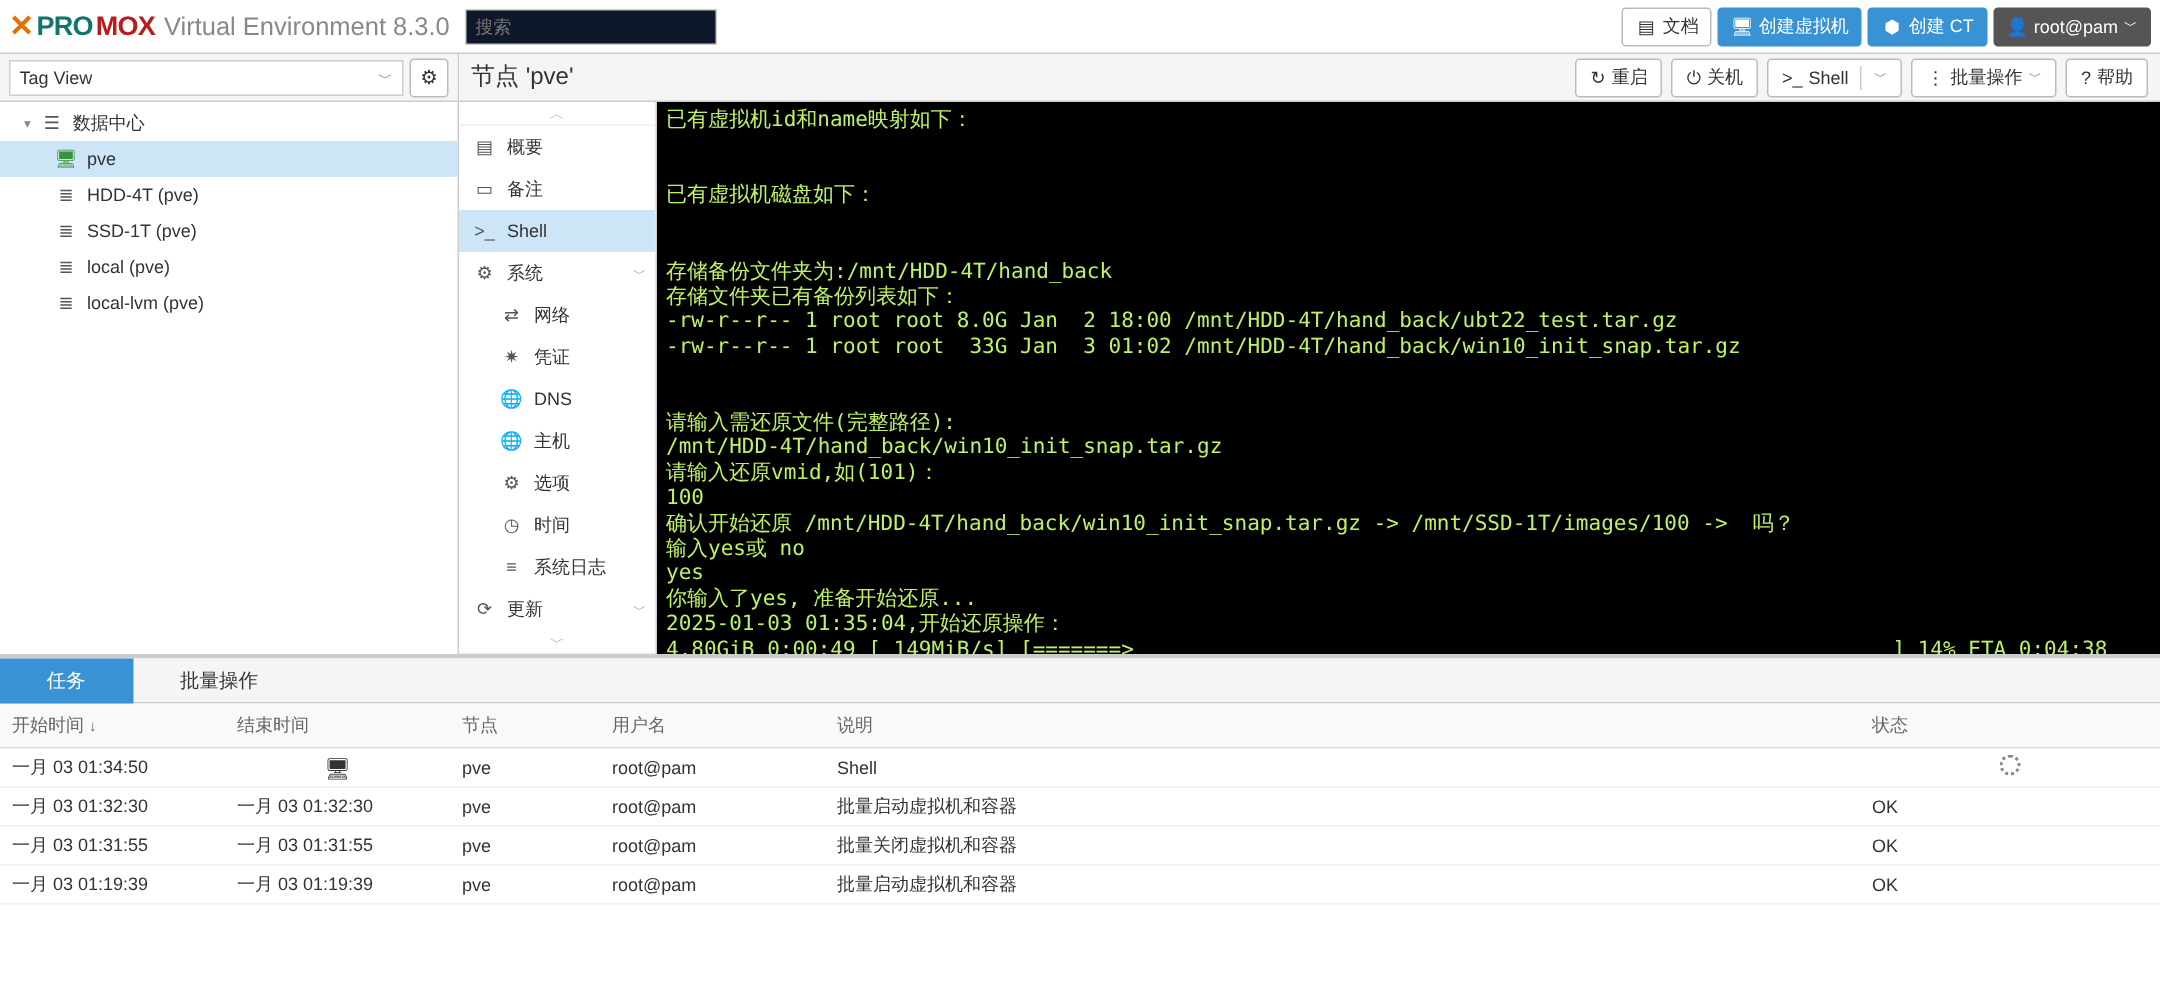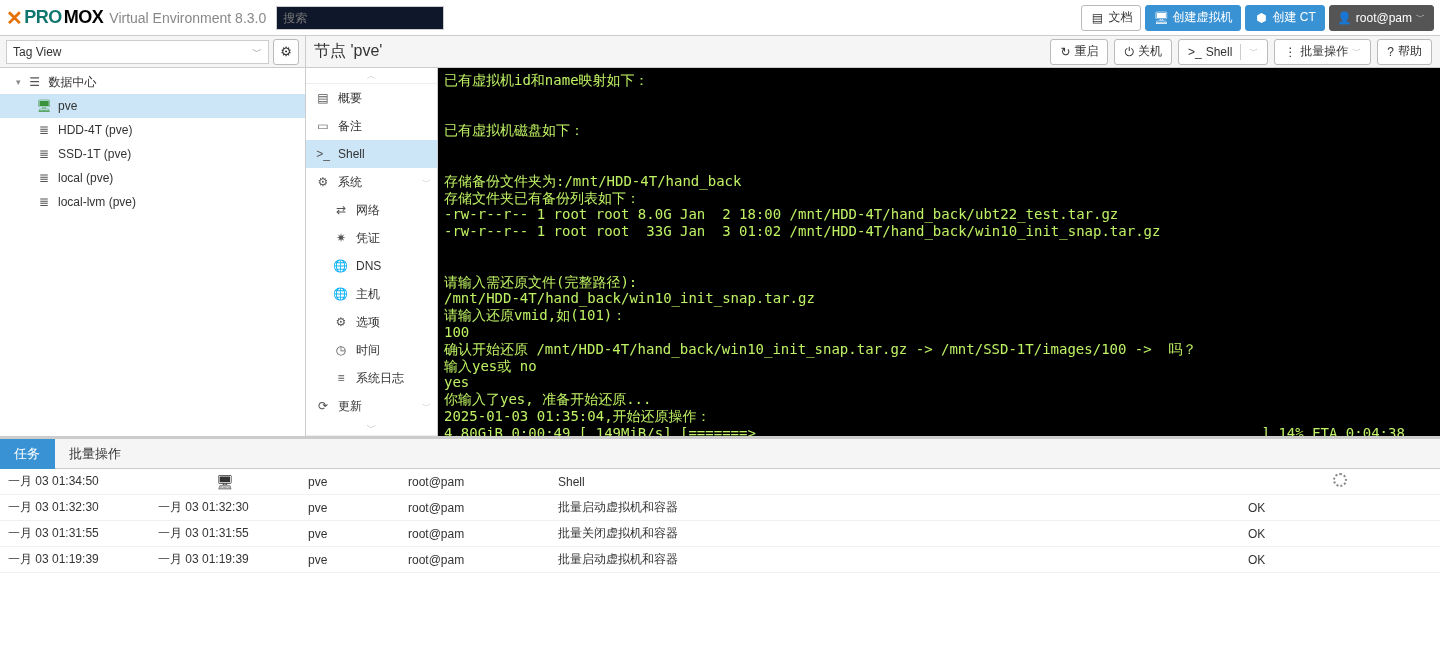--- a/index.html
+++ b/index.html
@@ -1,22 +1,22 @@
 <!DOCTYPE html>
 <html><head>
 <meta charset="utf-8">
 <style>
 * { box-sizing: border-box; margin: 0; padding: 0; }
 html, body { width: 1440px; height: 656px; font-family: "Helvetica Neue", Arial, sans-serif; font-size: 13px; color: #333; overflow: hidden; background: #fff; }
 .header { height: 36px; background: #fff; border-bottom: 1px solid #ccc; display: flex; align-items: center; padding: 0 6px; }
 .logo { display: flex; align-items: center; gap: 2px; font-weight: bold; font-size: 18px; letter-spacing: -0.5px; }
 .logo .x { color: #e57000; font-size: 20px; font-weight: 900; }
 .logo .px { color: #0f766e; }
-.logo .mox { color: #000000; }
-.env-label { color: #888; font-size: 14px; margin-left: 6px; }
+.logo .mox { color: #b91c1c; }
+.env-label { color: #888; font-size: 17px; margin-left: 6px; }
 .search { margin-left: 10px; height: 24px; width: 168px; border: 1px solid #ccc; background: #0f172a; padding: 0 6px; font-size: 12px; color: #888; }
 .spacer { flex: 1; }
 .hdr-btn { display: inline-flex; align-items: center; gap: 4px; height: 26px; padding: 0 8px; border: 1px solid #bbb; border-radius: 3px; background: #fff; font-size: 12px; margin-left: 4px; cursor: pointer; }
 .hdr-btn.blue { background: #3892d4; color: #fff; border-color: #3892d4; }
 .hdr-btn.dark { background: #555; color: #fff; border-color: #555; }
 .ico { width: 14px; height: 14px; display: inline-flex; align-items: center; justify-content: center; font-size: 12px; }
 
 .toolbar-row { height: 32px; display: flex; align-items: center; padding: 0 6px; border-bottom: 1px solid #ccc; background: #f5f5f5; }
 .view-select { flex: 1; height: 24px; border: 1px solid #ccc; background: #fff; padding: 0 6px; display: flex; align-items: center; justify-content: space-between; font-size: 12px; }
 .gear-btn { width: 26px; height: 26px; border: 1px solid #bbb; border-radius: 3px; background: #fff; margin-left: 4px; display: flex; align-items: center; justify-content: center; cursor: pointer; }
@@ -42,21 +42,21 @@
 .sm-item { height: 28px; display: flex; align-items: center; gap: 8px; padding-left: 10px; font-size: 12px; cursor: pointer; }
 .sm-item.sub { padding-left: 28px; }
 .sm-item.sel { background: #cde6f7; }
 .sm-item .chev-r { margin-left: auto; margin-right: 6px; color: #aaa; font-size: 9px; }
 .sm-ico { width: 14px; color: #555; display: inline-flex; justify-content: center; }
 
 .terminal { flex: 1; background: #000; color: #bef264; font-family: "Menlo", "Consolas", monospace; font-size: 14px; line-height: 1.2; padding: 4px 6px; white-space: pre; overflow: hidden; }
 
 .bottom { border-top: 3px solid #ccc; }
 .tabs { height: 30px; display: flex; align-items: center; border-bottom: 1px solid #ccc; background: #f5f5f5; }
-.tab { padding: 0 14px; height: 30px; display: flex; align-items: center; font-size: 13px; cursor: pointer; border-right: 1px solid transparent; }
+.tab { padding: 0 31px; height: 30px; display: flex; align-items: center; font-size: 13px; cursor: pointer; border-right: 1px solid transparent; }
 .tab.active { background: #3892d4; color: #fff; }
 .thead { height: 30px; display: flex; align-items: center; border-bottom: 1px solid #ddd; background: #f9f9f9; font-size: 12px; color: #666; }
 .th, .td { padding: 0 8px; overflow: hidden; white-space: nowrap; text-overflow: ellipsis; }
 .c1 { width: 150px; } .c2 { width: 150px; } .c3 { width: 100px; } .c4 { width: 150px; } .c5 { flex: 1; } .c6 { width: 200px; }
 .trow { height: 26px; display: flex; align-items: center; font-size: 12px; border-bottom: 1px solid #f0f0f0; }
 .spinner { width: 14px; height: 14px; border: 2px dotted #888; border-radius: 50%; display: inline-block; }
 .mon-ico { font-size: 14px; color: #333; }
 .arrow-down { font-size: 10px; }
 </style>
 </head>
@@ -246,20 +246,28 @@
 4.80GiB 0:00:49 [ 149MiB/s] [=======&gt;                                                            ] 14% ETA 0:04:38</div>
     </div>
   </div>
 </div>
 
 <div class="bottom">
   <div class="tabs">
     <div class="tab active">任务</div>
     <div class="tab">批量操作</div>
   </div>
+  <div class="thead">
+    <div class="th c1"><span>开始时间</span> <span class="arrow-down">↓</span></div>
+    <div class="th c2">结束时间</div>
+    <div class="th c3">节点</div>
+    <div class="th c4">用户名</div>
+    <div class="th c5">说明</div>
+    <div class="th c6">状态</div>
+  </div>
   <div id="task-rows">
       <div class="trow">
         <div class="td c1">一月 03 01:34:50</div>
         <div class="td c2" style="text-align: center;"><span class="mon-ico">🖥</span></div>
         <div class="td c3">pve</div>
         <div class="td c4">root@pam</div>
         <div class="td c5">Shell</div>
         <div class="td c6" style="text-align: center;"><span class="spinner"></span></div>
       </div>
       <div class="trow">

